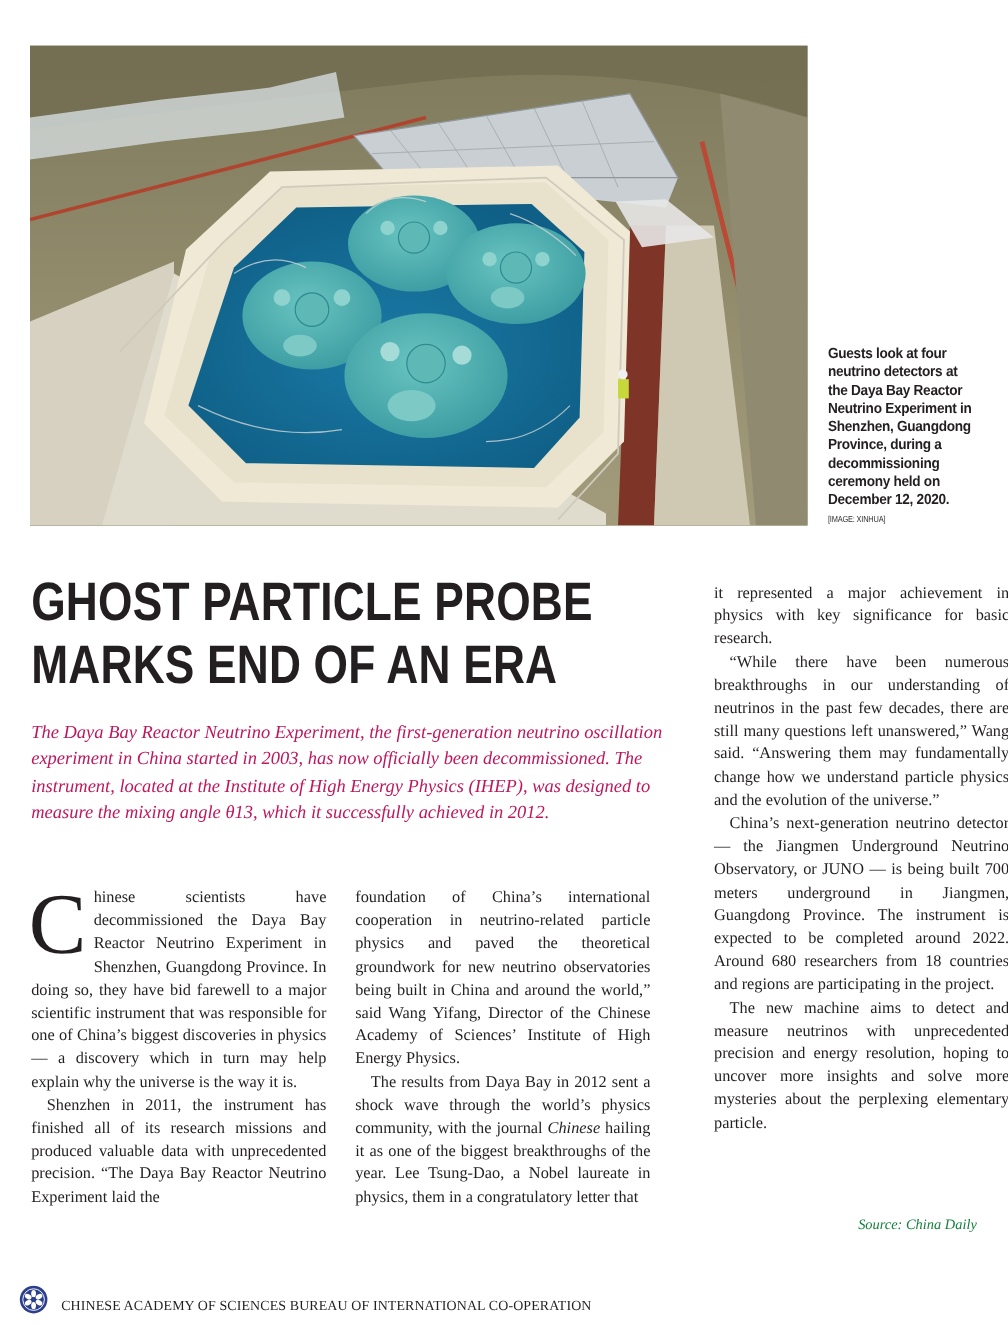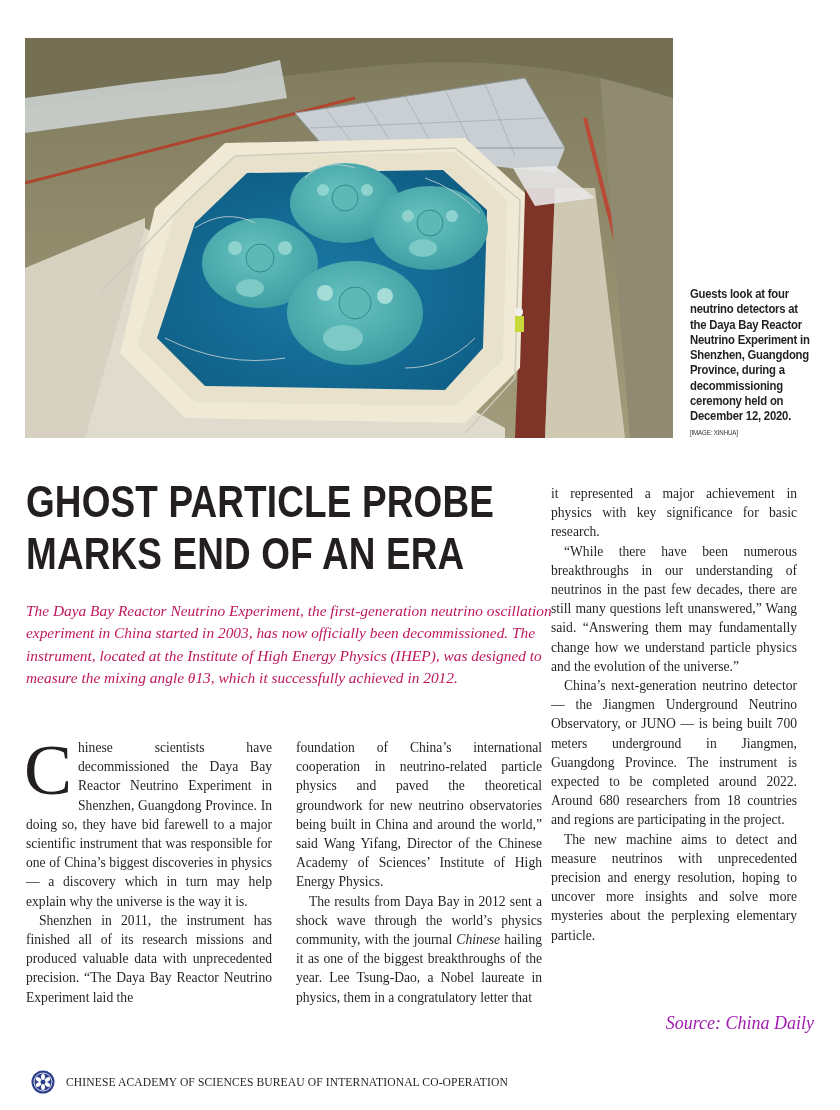--- a/index.html
+++ b/index.html
@@ -9,24 +9,24 @@
   .caption { position: absolute; left: 690px; top: 287px; width: 135px; font-family: "Liberation Sans", sans-serif; font-weight: bold; font-size: 12.2px; line-height: 15.3px; color: #231f20; letter-spacing: -0.25px; transform: scaleX(0.93); transform-origin: left top; }
   .credit { position: absolute; left: 690px; top: 428px; font-family: "Liberation Sans", sans-serif; font-size: 7.3px; color: #333; letter-spacing: -0.2px; transform: scaleX(0.85); transform-origin: left top; }
   .headline { position: absolute; left: 26px; top: 476px; width: 540px; margin: 0; font-family: "Liberation Sans", sans-serif; font-weight: bold; font-size: 45px; line-height: 52px; color: #231f20; transform: scaleX(0.82); transform-origin: left top; white-space: nowrap; letter-spacing: 0.2px; }
   .headline .line { display: block; }
   .standfirst { position: absolute; left: 26px; top: 600px; width: 530px; font-family: "Liberation Serif", serif; font-style: italic; font-size: 15.4px; line-height: 22.4px; color: #be185d; margin: 0; }
   .col { position: absolute; font-family: "Liberation Serif", serif; font-size: 13.6px; line-height: 19.2px; color: #231f20; text-align: justify; hyphens: manual; }
   .col p { margin: 0; text-indent: 13px; }
   .col p.first { text-indent: 0; }
   .col1 { left: 26px; top: 738px; width: 246px; }
   .col2 { left: 296px; top: 738px; width: 246px; }
-  .col3 { left: 551px; top: 484px; width: 246px; }
+  .col3 { left: 595px; top: 484px; width: 246px; }
   .dropcap { float: left; font-family: "Liberation Serif", serif; font-size: 72px; line-height: 56px; margin: 4px 6px 0 -2px; color: #231f20; }
-  .source { font-family: "Liberation Serif", serif; font-style: italic; font-size: 18px; text-align: left; position: absolute; right: 26px; top: 1013px; color: #a21caf; }
-  .footer { position: absolute; left: 31px; top: 1069px; height: 26px; display: flex; align-items: center; }
+  .source { font-family: "Liberation Serif", serif; font-style: italic; font-size: 12px; text-align: left; position: absolute; right: 26px; top: 1013px; color: #15803d; }
+  .footer { position: absolute; left: 16px; top: 1069px; height: 26px; display: flex; align-items: flex-end; }
   .footer .logo { width: 24px; height: 24px; margin-right: 11px; }
   .footer .org { font-family: "Liberation Serif", serif; font-size: 11.6px; letter-spacing: 0.1px; color: #231f20; }
   i.it { font-style: italic; }
 </style>
 </head>
 <body>
 
 <div class="photo">
   <svg viewBox="0 0 648 400">
     <defs>

